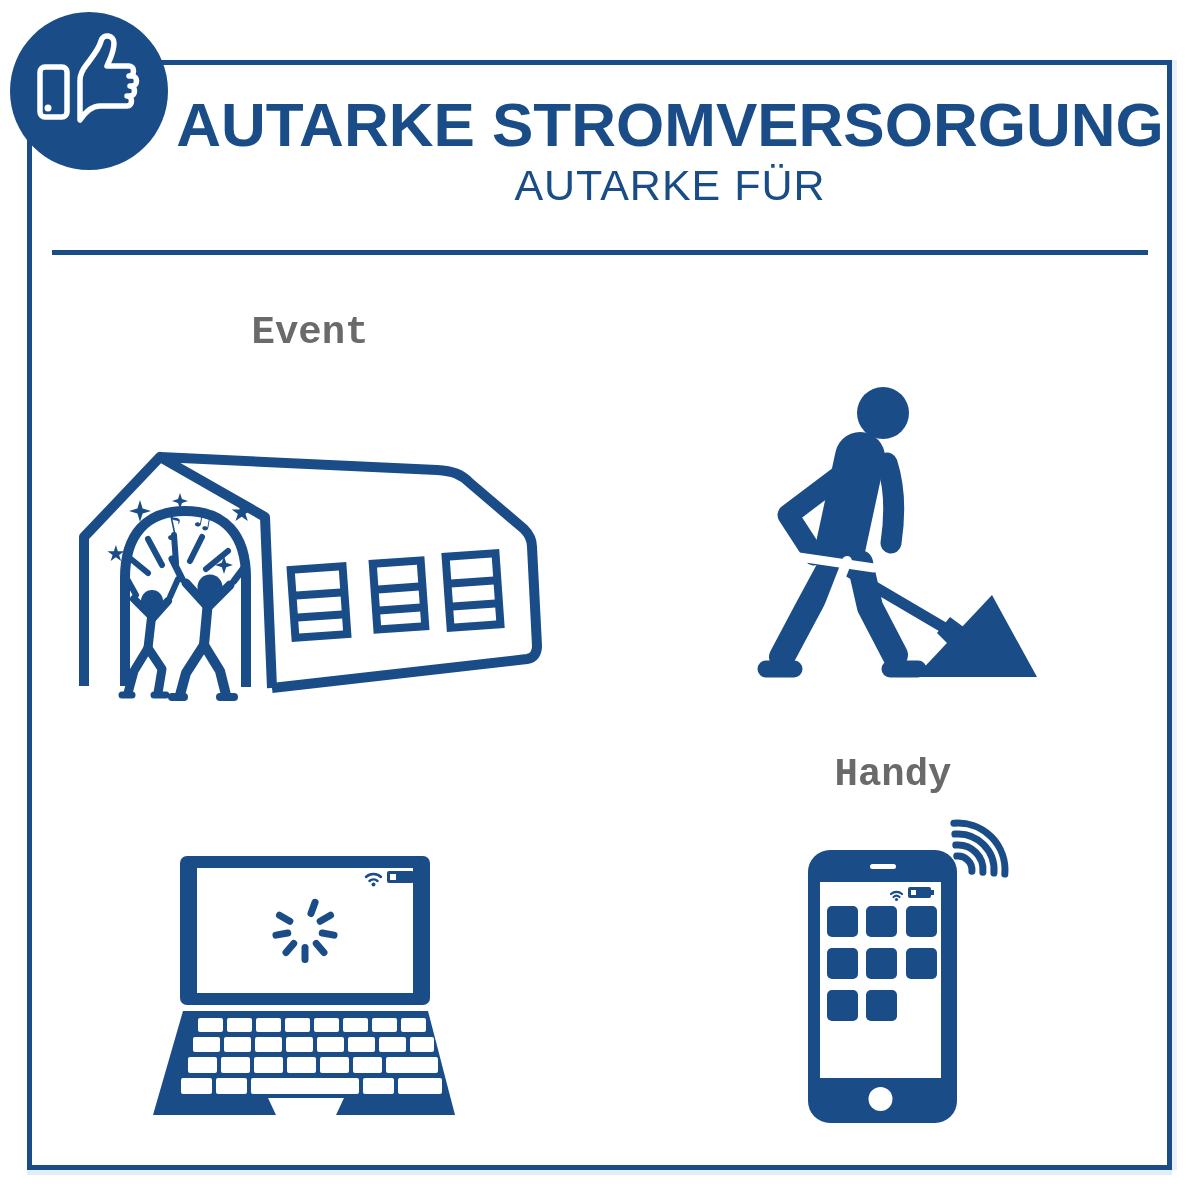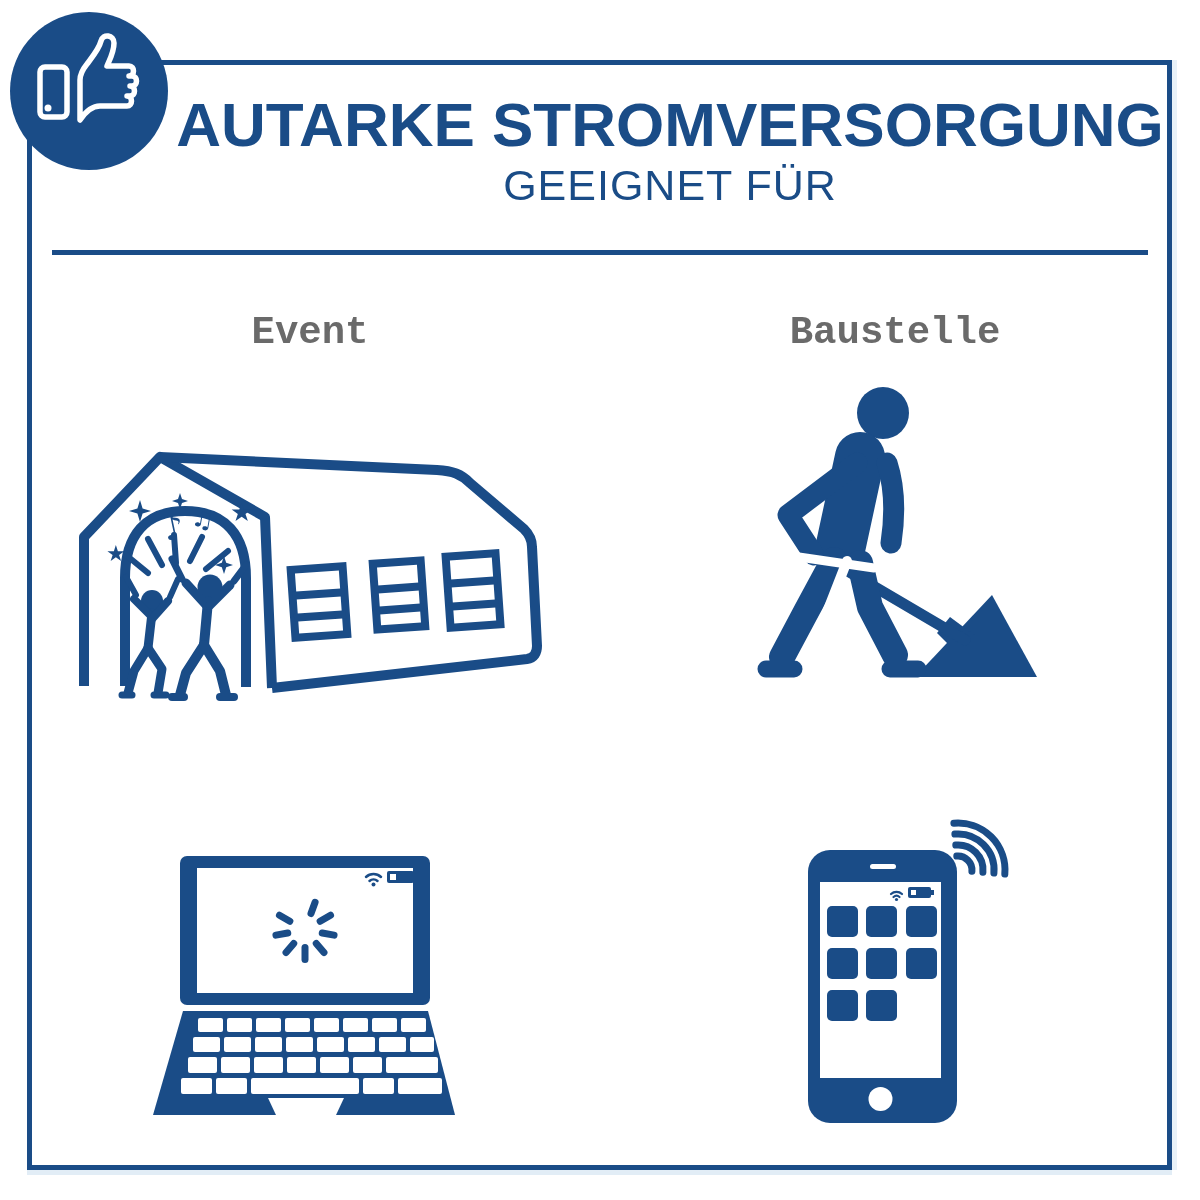--- a/index.html
+++ b/index.html
@@ -59,25 +59,25 @@
         <rect x="30" y="55" width="27" height="50" rx="5"></rect>
         <path d="M70,108 L70,68 C70,62 73,57 77,52 C83,44 89,37 91,29 C93,21 104,23 104,31
              C104,40 100,47 97,54 L119,54 C125,54 125,64 119,64 L122,64 C128,64 128,74 122,74
              L120,74 C126,74 126,84 120,84 L117,84 C123,84 123,94 117,94 L90,94 C82,94 76,99 70,108 Z"></path>
       </g>
       <circle cx="38" cy="96" r="3.5" fill="#ffffff"></circle>
     </svg>
   </div>
 
   <div class="title">AUTARKE STROMVERSORGUNG</div>
-  <div class="subtitle">GEEIGNET FÜR</div>
+  <div class="subtitle">AUTARKE FÜR</div>
   <div class="divider"></div>
 
   <div class="item-label" id="label-event">Event</div>
-  <div class="item-label" id="label-baustelle">Baustelle</div>
+  <div class="item-label" id="label-handy">Handy</div>
 
   <div class="icon" id="icon-tent">
     <svg viewBox="0 0 475 262">
       <g stroke="currentColor" stroke-width="10" fill="none" stroke-linejoin="round">
         <path d="M6,243 L6,94 L82,14 L187,74 L194,245"></path>
         <path d="M47,243 L47,135 C47,92 68,68 107,68 C147,68 168,92 168,135 L168,244"></path>
         <path d="M82,14 L359,27 C375,28 383,31 392,40 L446,86 C452,92 454,97 454,104 L459,203 C459,210 456,215 449,216 L194,245"></path>
       </g>
 
       <g stroke="currentColor" stroke-width="8" fill="none">

